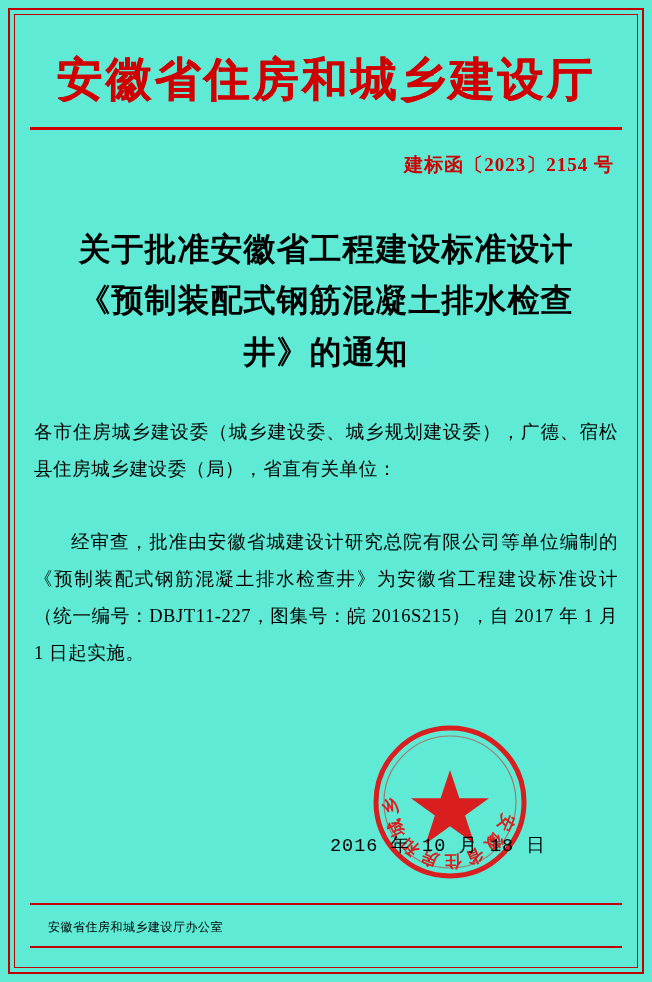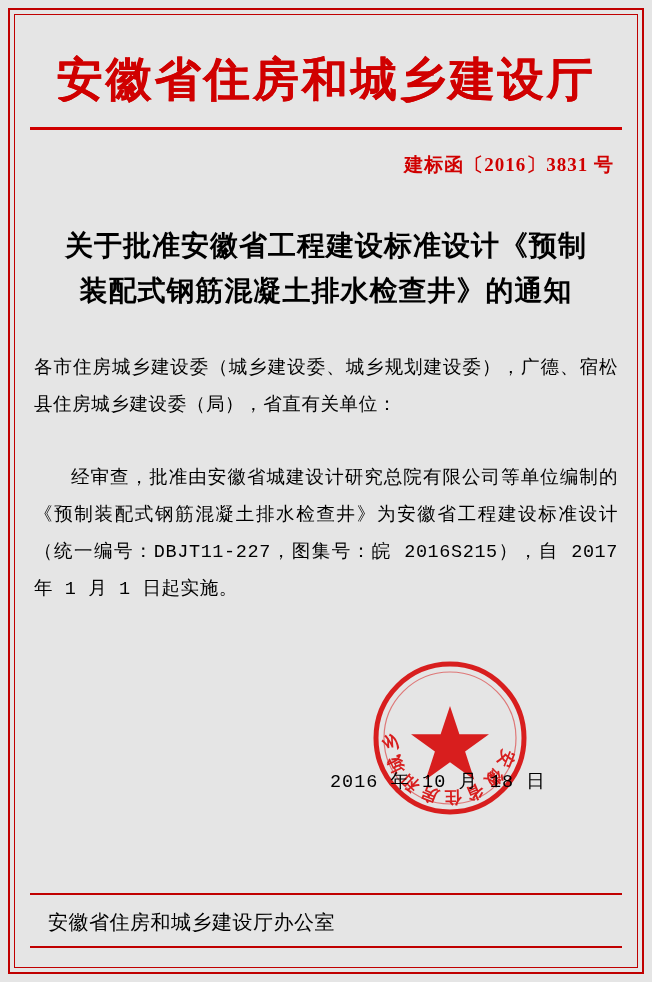--- a/index.html
+++ b/index.html
@@ -8,21 +8,21 @@
     background: #ffffff;
   }
   body {
     font-family: "Liberation Serif", "DejaVu Serif", serif;
   }
   .page {
     position: relative;
     width: 652px;
     height: 982px;
     box-sizing: border-box;
-    background: #e5e5e5;
+    background: #5eead4;
     overflow: hidden;
   }
   .border-outer {
     position: absolute;
     left: 8px;
     top: 8px;
     right: 8px;
     bottom: 8px;
     border: 2px solid #c00000;
     box-sizing: border-box;
@@ -64,36 +64,35 @@
     text-align: right;
     color: #d00000;
     font-size: 19px;
     font-weight: bold;
     margin-top: 22px;
     margin-right: 8px;
     letter-spacing: 1px;
   }
   .title {
     text-align: center;
-    font-size: 28px;
+    font-size: 32px;
     font-weight: bold;
     color: #000000;
     line-height: 1.6;
     margin: 46px 24px 0 24px;
     letter-spacing: 1px;
   }
   .body-text {
     margin-top: 36px;
     font-size: 18.5px;
     color: #000;
     line-height: 2.0;
     letter-spacing: 0.6px;
     text-align: justify;
     padding: 0 4px;
-    font-family: Liberation Mono, monospace;
   }
   .para {
     margin: 0 0 2px 0;
   }
   .indent {
     text-indent: 2em;
     margin-top: 36px;
   }
   .sign-area {
     position: relative;
@@ -126,21 +125,21 @@
     bottom: 34px;
   }
   .footer-rule-top {
     height: 2px;
     background: #c00000;
     margin-bottom: 14px;
   }
   .footer-row {
     display: flex;
     justify-content: space-between;
-    font-size: 20px;
+    font-size: 12px;
     color: #000;
     letter-spacing: 0.5px;
     padding: 0 18px 10px 18px;
   }
   .footer-rule-bottom {
     height: 2px;
     background: #c00000;
   }
 </style>
 </head>
@@ -148,21 +147,21 @@
 
 <div class="page">
   <div class="border-outer"></div>
   <div class="border-inner"></div>
 
   <div class="content">
 
     <div class="masthead">安徽省住房和城乡建设厅</div>
     <div class="masthead-rule"></div>
 
-    <div class="doc-number">建标函〔2016〕3831 号</div>
+    <div class="doc-number">建标函〔2023〕2154 号</div>
 
     <div class="title">关于批准安徽省工程建设标准设计《预制装配式钢筋混凝土排水检查井》的通知</div>
 
     <div class="body-text">
       <p class="para">各市住房城乡建设委（城乡建设委、城乡规划建设委），广德、宿松县住房城乡建设委（局），省直有关单位：</p>
       <p class="para indent">经审查，批准由安徽省城建设计研究总院有限公司等单位编制的《预制装配式钢筋混凝土排水检查井》为安徽省工程建设标准设计（统一编号：DBJT11-227，图集号：皖 2016S215），自 2017 年 1 月 1 日起实施。</p>
     </div>
 
     <div class="sign-area">
       <div class="stamp">

